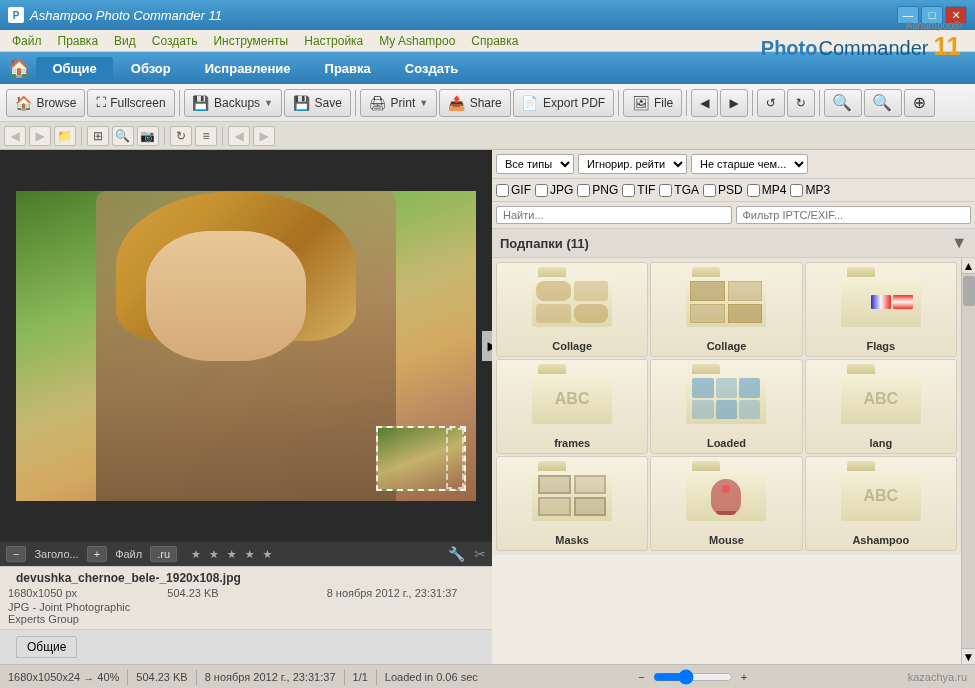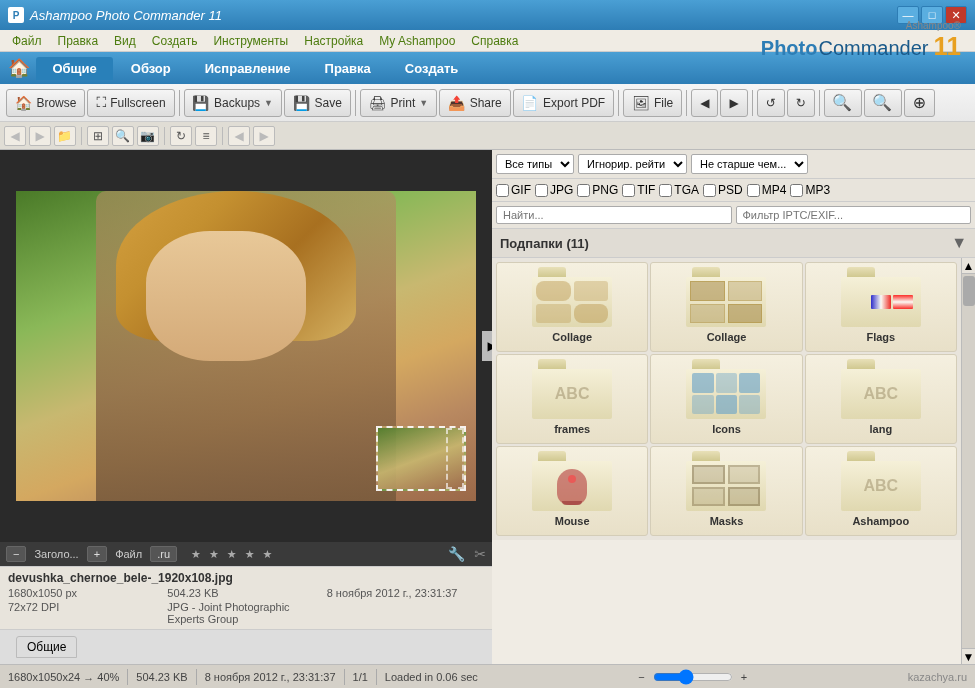--- a/index.html
+++ b/index.html
@@ -46,21 +46,21 @@
     .photo-area { flex: 1; background: #2a2a2a; display: flex; align-items: center; justify-content: center; overflow: hidden; position: relative; }
     .thumb-overlay { position: absolute; bottom: 10px; right: 10px; width: 90px; height: 65px; border: 2px dashed #fff; background: linear-gradient(160deg, #6b9a45 0%, #c8b870 50%, #b08060 100%); opacity: 0.9; }
     .side-arrow { position: absolute; right: -10px; top: 50%; transform: translateY(-50%); width: 20px; height: 30px; background: #bbb; display: flex; align-items: center; justify-content: center; cursor: pointer; z-index: 10; border-radius: 0 3px 3px 0; }
 
     
     .photo-info-bar { background: #3a3a3a; height: 24px; display: flex; align-items: center; padding: 0 6px; gap: 8px; }
     .info-btn { background: #555; border: 1px solid #666; color: #ddd; padding: 1px 6px; font-size: 11px; border-radius: 2px; cursor: pointer; }
 
     
     .photo-file-info { background: #e8e4dc; padding: 4px 8px; border-top: 1px solid #ccc; }
-    .file-name { font-weight: bold; font-size: 12px; color: #333; margin-bottom: 2px; }
+    .file-name { font-weight: bold; font-size: 12px; color: #333; margin-bottom: 2px; margin-left: 8px; }
     .file-details { display: grid; grid-template-columns: 1fr 1fr 1fr; gap: 2px; font-size: 11px; color: #555; }
 
     
     .general-tab { background: #ddd; border: 1px solid #bbb; margin: 4px 8px; padding: 3px 10px; display: inline-block; border-radius: 3px 3px 0 0; font-size: 12px; }
 
     
     .right-panel { flex: 1; display: flex; flex-direction: column; background: #f0ece4; }
 
     
     .filter-bar { background: #e8e4dc; padding: 4px; display: flex; align-items: center; gap: 4px; border-bottom: 1px solid #ccc; }
@@ -70,21 +70,21 @@
     .filter-input { flex: 1; padding: 2px 6px; border: 1px solid #aaa; background: white; font-size: 11px; border-radius: 2px; color: #999; }
 
     
     .subfolders-header { background: #e0dcd4; padding: 5px 8px; display: flex; align-items: center; justify-content: space-between; border-bottom: 1px solid #ccc; }
     .subfolders-title { font-weight: bold; font-size: 13px; color: #333; }
     .collapse-btn { font-size: 16px; color: #666; cursor: pointer; }
 
     
     .folder-grid { display: grid; grid-template-columns: repeat(3, 1fr); gap: 2px; padding: 4px; overflow-y: auto; flex: 1; background: #e8e4dc; }
     .folder-item { background: linear-gradient(to bottom, #f5f0e0, #e8e0c8); border: 1px solid #d4cdb8; border-radius: 3px; padding: 4px; display: flex; flex-direction: column; align-items: center; cursor: pointer; min-height: 90px; }
-    .folder-icon { width: 80px; height: 60px; position: relative; margin-bottom: 2px; }
+    .folder-icon { width: 80px; height: 60px; position: relative; margin-bottom: 11px; }
     .folder-name { font-size: 11px; color: #333; font-weight: bold; margin-top: 2px; }
 
     
     .right-scroll { width: 14px; background: #d4d0c8; border-left: 1px solid #bbb; display: flex; flex-direction: column; }
     .scroll-up { height: 16px; background: #e8e4dc; border-bottom: 1px solid #bbb; display: flex; align-items: center; justify-content: center; cursor: pointer; }
     .scroll-track { flex: 1; background: #d4d0c8; }
     .scroll-down { height: 16px; background: #e8e4dc; border-top: 1px solid #bbb; display: flex; align-items: center; justify-content: center; cursor: pointer; }
 
     
     .status-bar { background: #d4d0c8; height: 24px; display: flex; align-items: center; padding: 0 8px; gap: 8px; border-top: 1px solid #bbb; font-size: 11px; color: #444; }
@@ -264,21 +264,20 @@
       <span style="margin-left:auto;color:#888;font-size:14px;">🔧</span>
       <span style="color:#888;font-size:14px;">✂</span>
     </div>
 
     <div class="photo-file-info">
       <div class="file-name">devushka_chernoe_bele-_1920x108.jpg</div>
       <div class="file-details">
         <span>1680x1050 px</span>
         <span>504.23 KB</span>
         <span>8 ноября 2012 г., 23:31:37</span>
-        <span>72x72 DPI</span>
         <span>JPG - Joint Photographic Experts Group</span>
       </div>
     </div>
 
     <div style="background:#ddd;padding:2px 8px;border-top:1px solid #ccc;">
       <div class="general-tab">Общие</div>
     </div>
   </div>
 
   <div class="right-panel">
@@ -412,66 +411,66 @@
                 <div style="position:absolute;bottom:5px;left:6px;right:6px;top:14px;display:grid;grid-template-columns:1fr 1fr 1fr;gap:2px;">
                   <div style="background:rgba(100,160,200,0.6);border-radius:2px;"></div>
                   <div style="background:rgba(100,160,200,0.4);border-radius:2px;"></div>
                   <div style="background:rgba(100,160,200,0.6);border-radius:2px;"></div>
                   <div style="background:rgba(100,160,200,0.4);border-radius:2px;"></div>
                   <div style="background:rgba(100,160,200,0.6);border-radius:2px;"></div>
                   <div style="background:rgba(100,160,200,0.4);border-radius:2px;"></div>
                 </div>
               </div>
             </div>
-            <span class="folder-name">Icons</span>
+            <span class="folder-name">Loaded</span>
           </div>
 
           <div class="folder-item">
             <div class="folder-icon">
               <div style="position:relative;width:80px;height:60px;">
                 <div style="position:absolute;bottom:0;width:80px;height:50px;background:linear-gradient(to bottom,#f5f0d8,#e0d8b0);border-radius:2px;"></div>
                 <div style="position:absolute;top:0;left:6px;width:28px;height:10px;background:linear-gradient(to bottom,#e8e0b8,#d0c890);border-radius:3px 3px 0 0;"></div>
                 <div style="position:absolute;bottom:5px;left:6px;right:6px;top:14px;display:flex;align-items:center;justify-content:center;">
                   <span style="font-size:16px;font-weight:bold;color:rgba(100,80,40,0.3);">ABC</span>
                 </div>
               </div>
             </div>
             <span class="folder-name">lang</span>
+          </div>
+
+          <div class="folder-item">
+            <div class="folder-icon">
+              <div style="position:relative;width:80px;height:60px;">
+                <div style="position:absolute;bottom:0;width:80px;height:50px;background:linear-gradient(to bottom,#f5f0d8,#e0d8b0);border-radius:2px;"></div>
+                <div style="position:absolute;top:0;left:6px;width:28px;height:10px;background:linear-gradient(to bottom,#e8e0b8,#d0c890);border-radius:3px 3px 0 0;"></div>
+                <div style="position:absolute;bottom:5px;left:6px;right:6px;top:14px;display:grid;grid-template-columns:1fr 1fr;grid-template-rows:1fr 1fr;gap:3px;">
+                  <div style="background:rgba(100,80,40,0.2);border:2px solid rgba(100,80,40,0.3);"></div>
+                  <div style="background:rgba(100,80,40,0.15);border:2px solid rgba(100,80,40,0.25);"></div>
+                  <div style="background:rgba(100,80,40,0.15);border:2px solid rgba(100,80,40,0.25);"></div>
+                  <div style="background:rgba(100,80,40,0.2);border:2px solid rgba(100,80,40,0.3);"></div>
+                </div>
+              </div>
+            </div>
+            <span class="folder-name">Masks</span>
           </div>
 
           <div class="folder-item">
             <div class="folder-icon">
               <div style="position:relative;width:80px;height:60px;">
                 <div style="position:absolute;bottom:0;width:80px;height:50px;background:linear-gradient(to bottom,#f5f0d8,#e0d8b0);border-radius:2px;"></div>
                 <div style="position:absolute;top:0;left:6px;width:28px;height:10px;background:linear-gradient(to bottom,#e8e0b8,#d0c890);border-radius:3px 3px 0 0;"></div>
                 <div style="position:absolute;bottom:5px;left:15px;right:15px;top:16px;display:flex;align-items:center;justify-content:center;">
                   <div style="width:30px;height:36px;background:rgba(180,60,60,0.6);border-radius:15px 15px 12px 12px;position:relative;">
                     <div style="position:absolute;top:6px;left:50%;transform:translateX(-50%);width:8px;height:8px;background:rgba(240,80,80,0.8);border-radius:50%;"></div>
                     <div style="position:absolute;bottom:0;left:50%;transform:translateX(-50%);width:20px;height:4px;background:rgba(150,50,50,0.6);border-radius:0 0 10px 10px;"></div>
                   </div>
                 </div>
               </div>
             </div>
             <span class="folder-name">Mouse</span>
-          </div>
-
-          <div class="folder-item">
-            <div class="folder-icon">
-              <div style="position:relative;width:80px;height:60px;">
-                <div style="position:absolute;bottom:0;width:80px;height:50px;background:linear-gradient(to bottom,#f5f0d8,#e0d8b0);border-radius:2px;"></div>
-                <div style="position:absolute;top:0;left:6px;width:28px;height:10px;background:linear-gradient(to bottom,#e8e0b8,#d0c890);border-radius:3px 3px 0 0;"></div>
-                <div style="position:absolute;bottom:5px;left:6px;right:6px;top:14px;display:grid;grid-template-columns:1fr 1fr;grid-template-rows:1fr 1fr;gap:3px;">
-                  <div style="background:rgba(100,80,40,0.2);border:2px solid rgba(100,80,40,0.3);"></div>
-                  <div style="background:rgba(100,80,40,0.15);border:2px solid rgba(100,80,40,0.25);"></div>
-                  <div style="background:rgba(100,80,40,0.15);border:2px solid rgba(100,80,40,0.25);"></div>
-                  <div style="background:rgba(100,80,40,0.2);border:2px solid rgba(100,80,40,0.3);"></div>
-                </div>
-              </div>
-            </div>
-            <span class="folder-name">Masks</span>
           </div>
 
           <div class="folder-item">
             <div class="folder-icon">
               <div style="position:relative;width:80px;height:60px;">
                 <div style="position:absolute;bottom:0;width:80px;height:50px;background:linear-gradient(to bottom,#f5f0d8,#e0d8b0);border-radius:2px;"></div>
                 <div style="position:absolute;top:0;left:6px;width:28px;height:10px;background:linear-gradient(to bottom,#e8e0b8,#d0c890);border-radius:3px 3px 0 0;"></div>
                 <div style="position:absolute;bottom:5px;left:6px;right:6px;top:14px;display:flex;align-items:center;justify-content:center;">
                   <span style="font-size:16px;font-weight:bold;color:rgba(100,80,40,0.3);">ABC</span>
                 </div>

